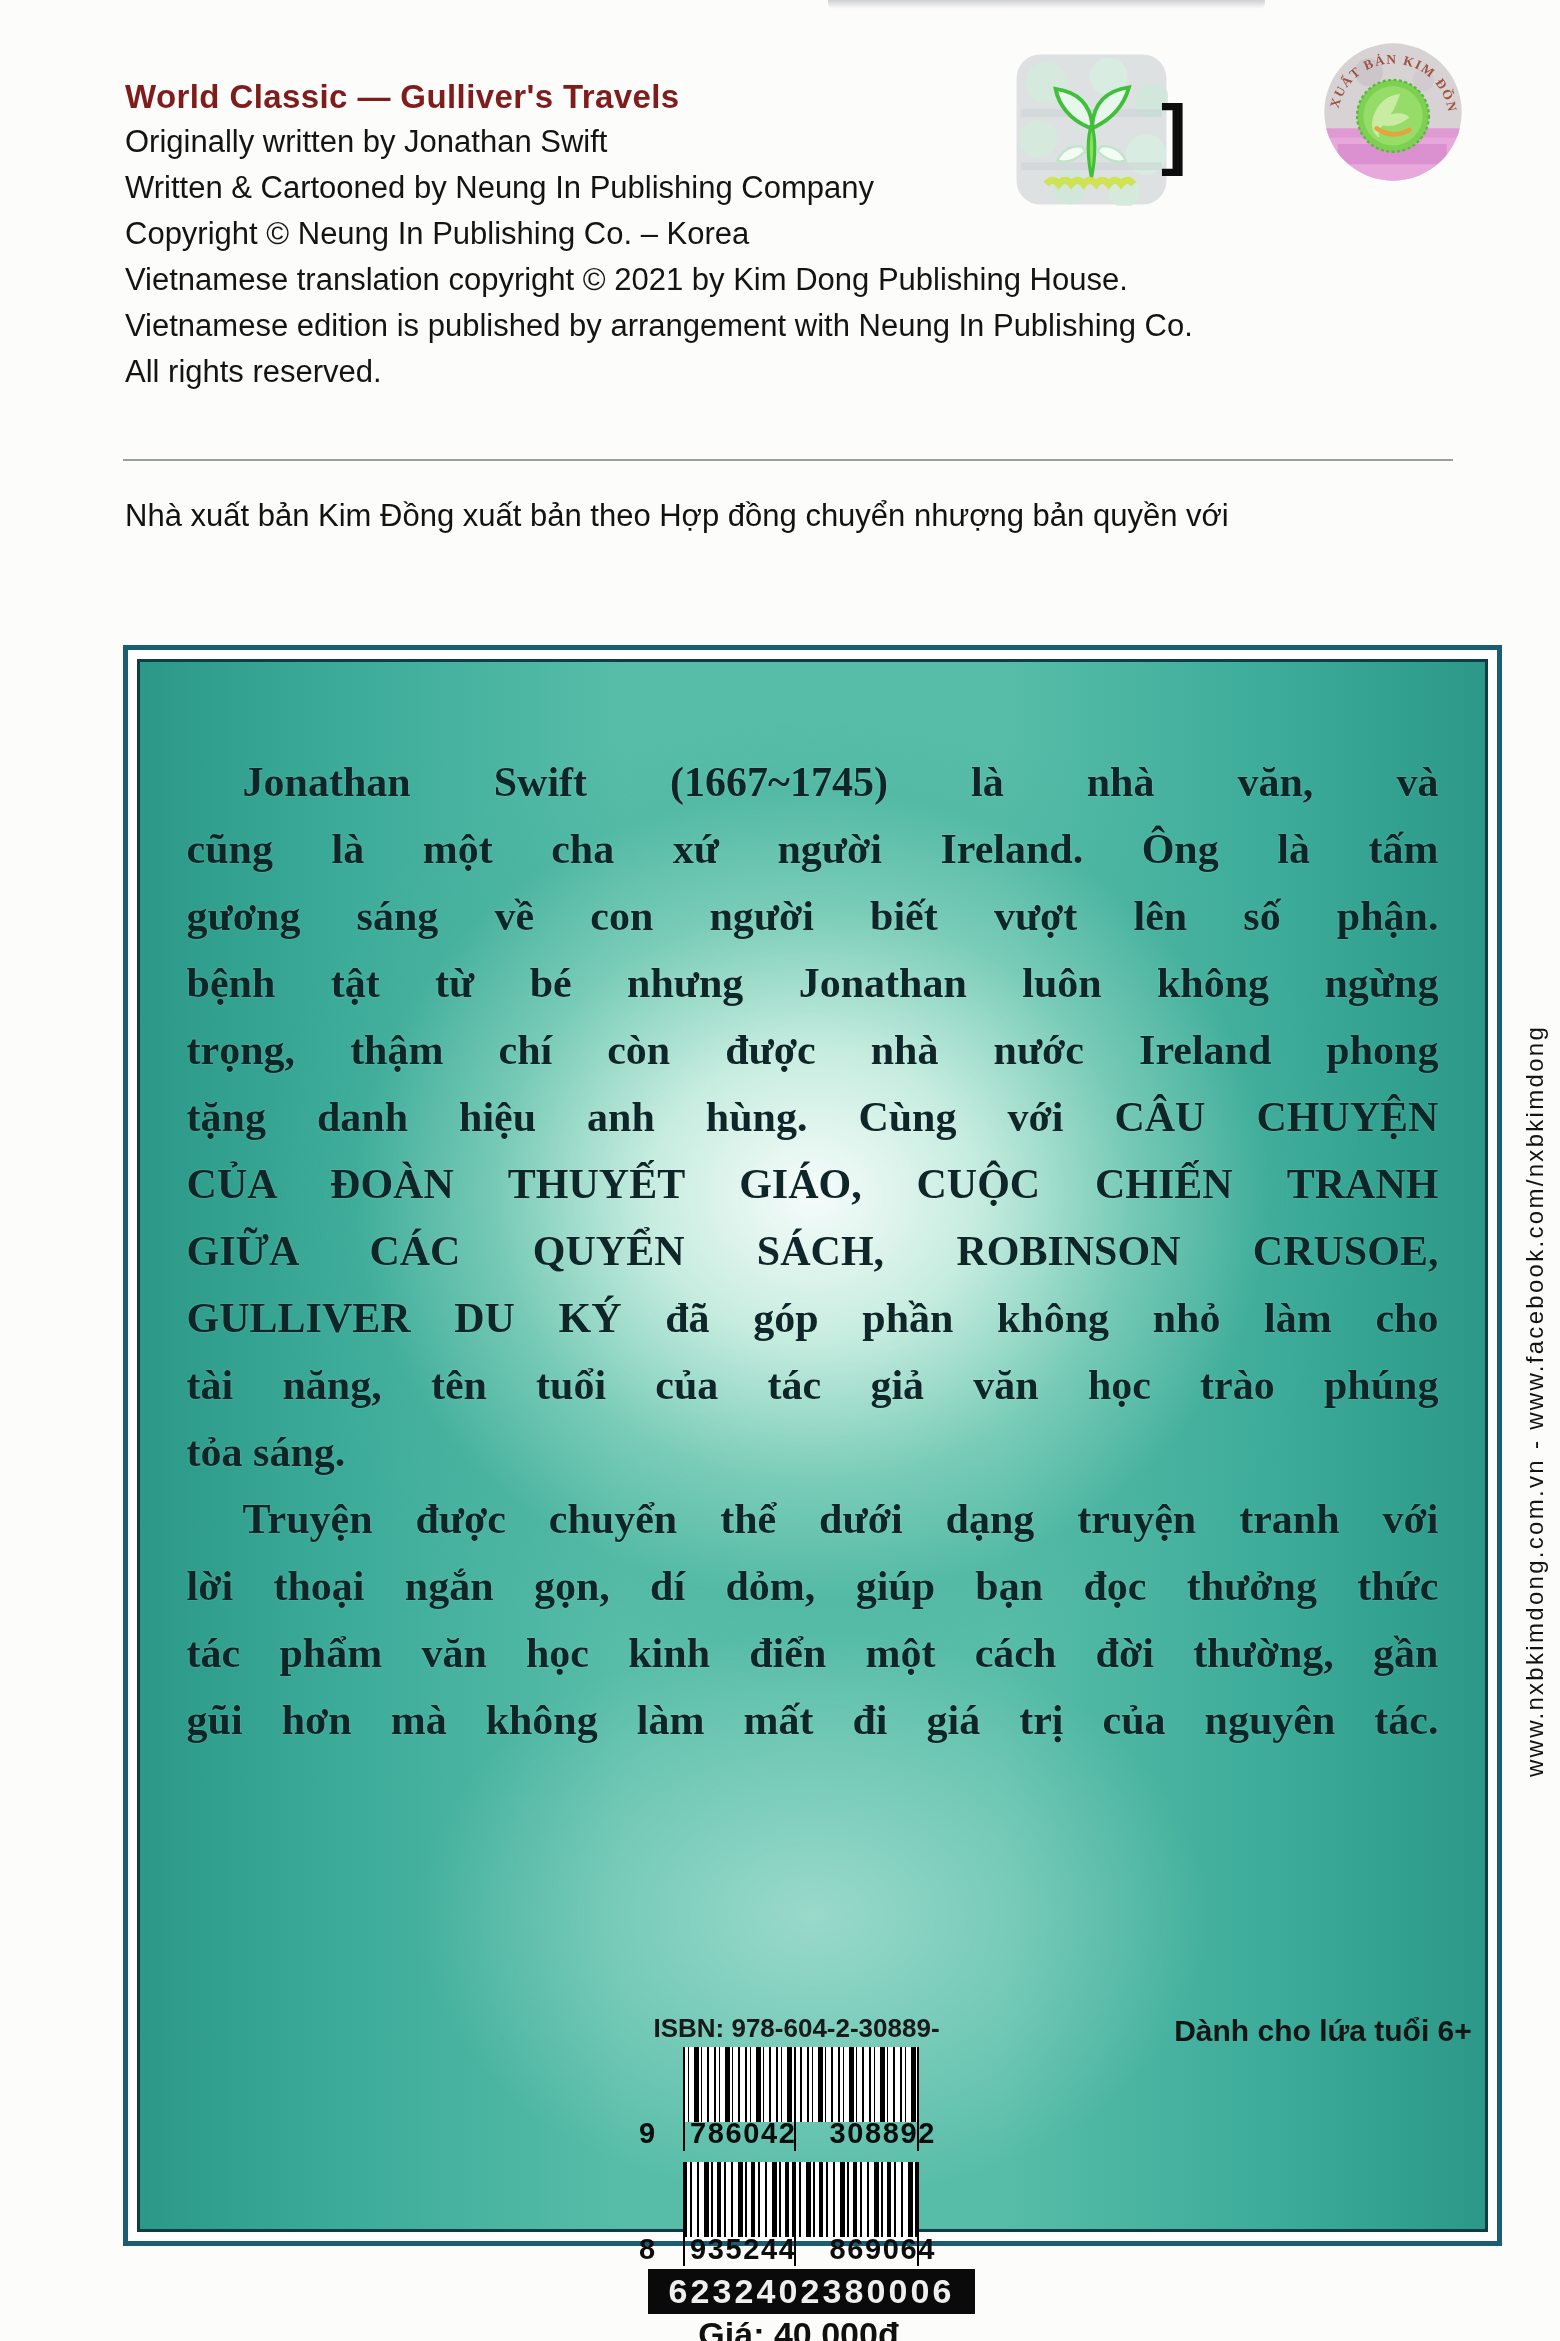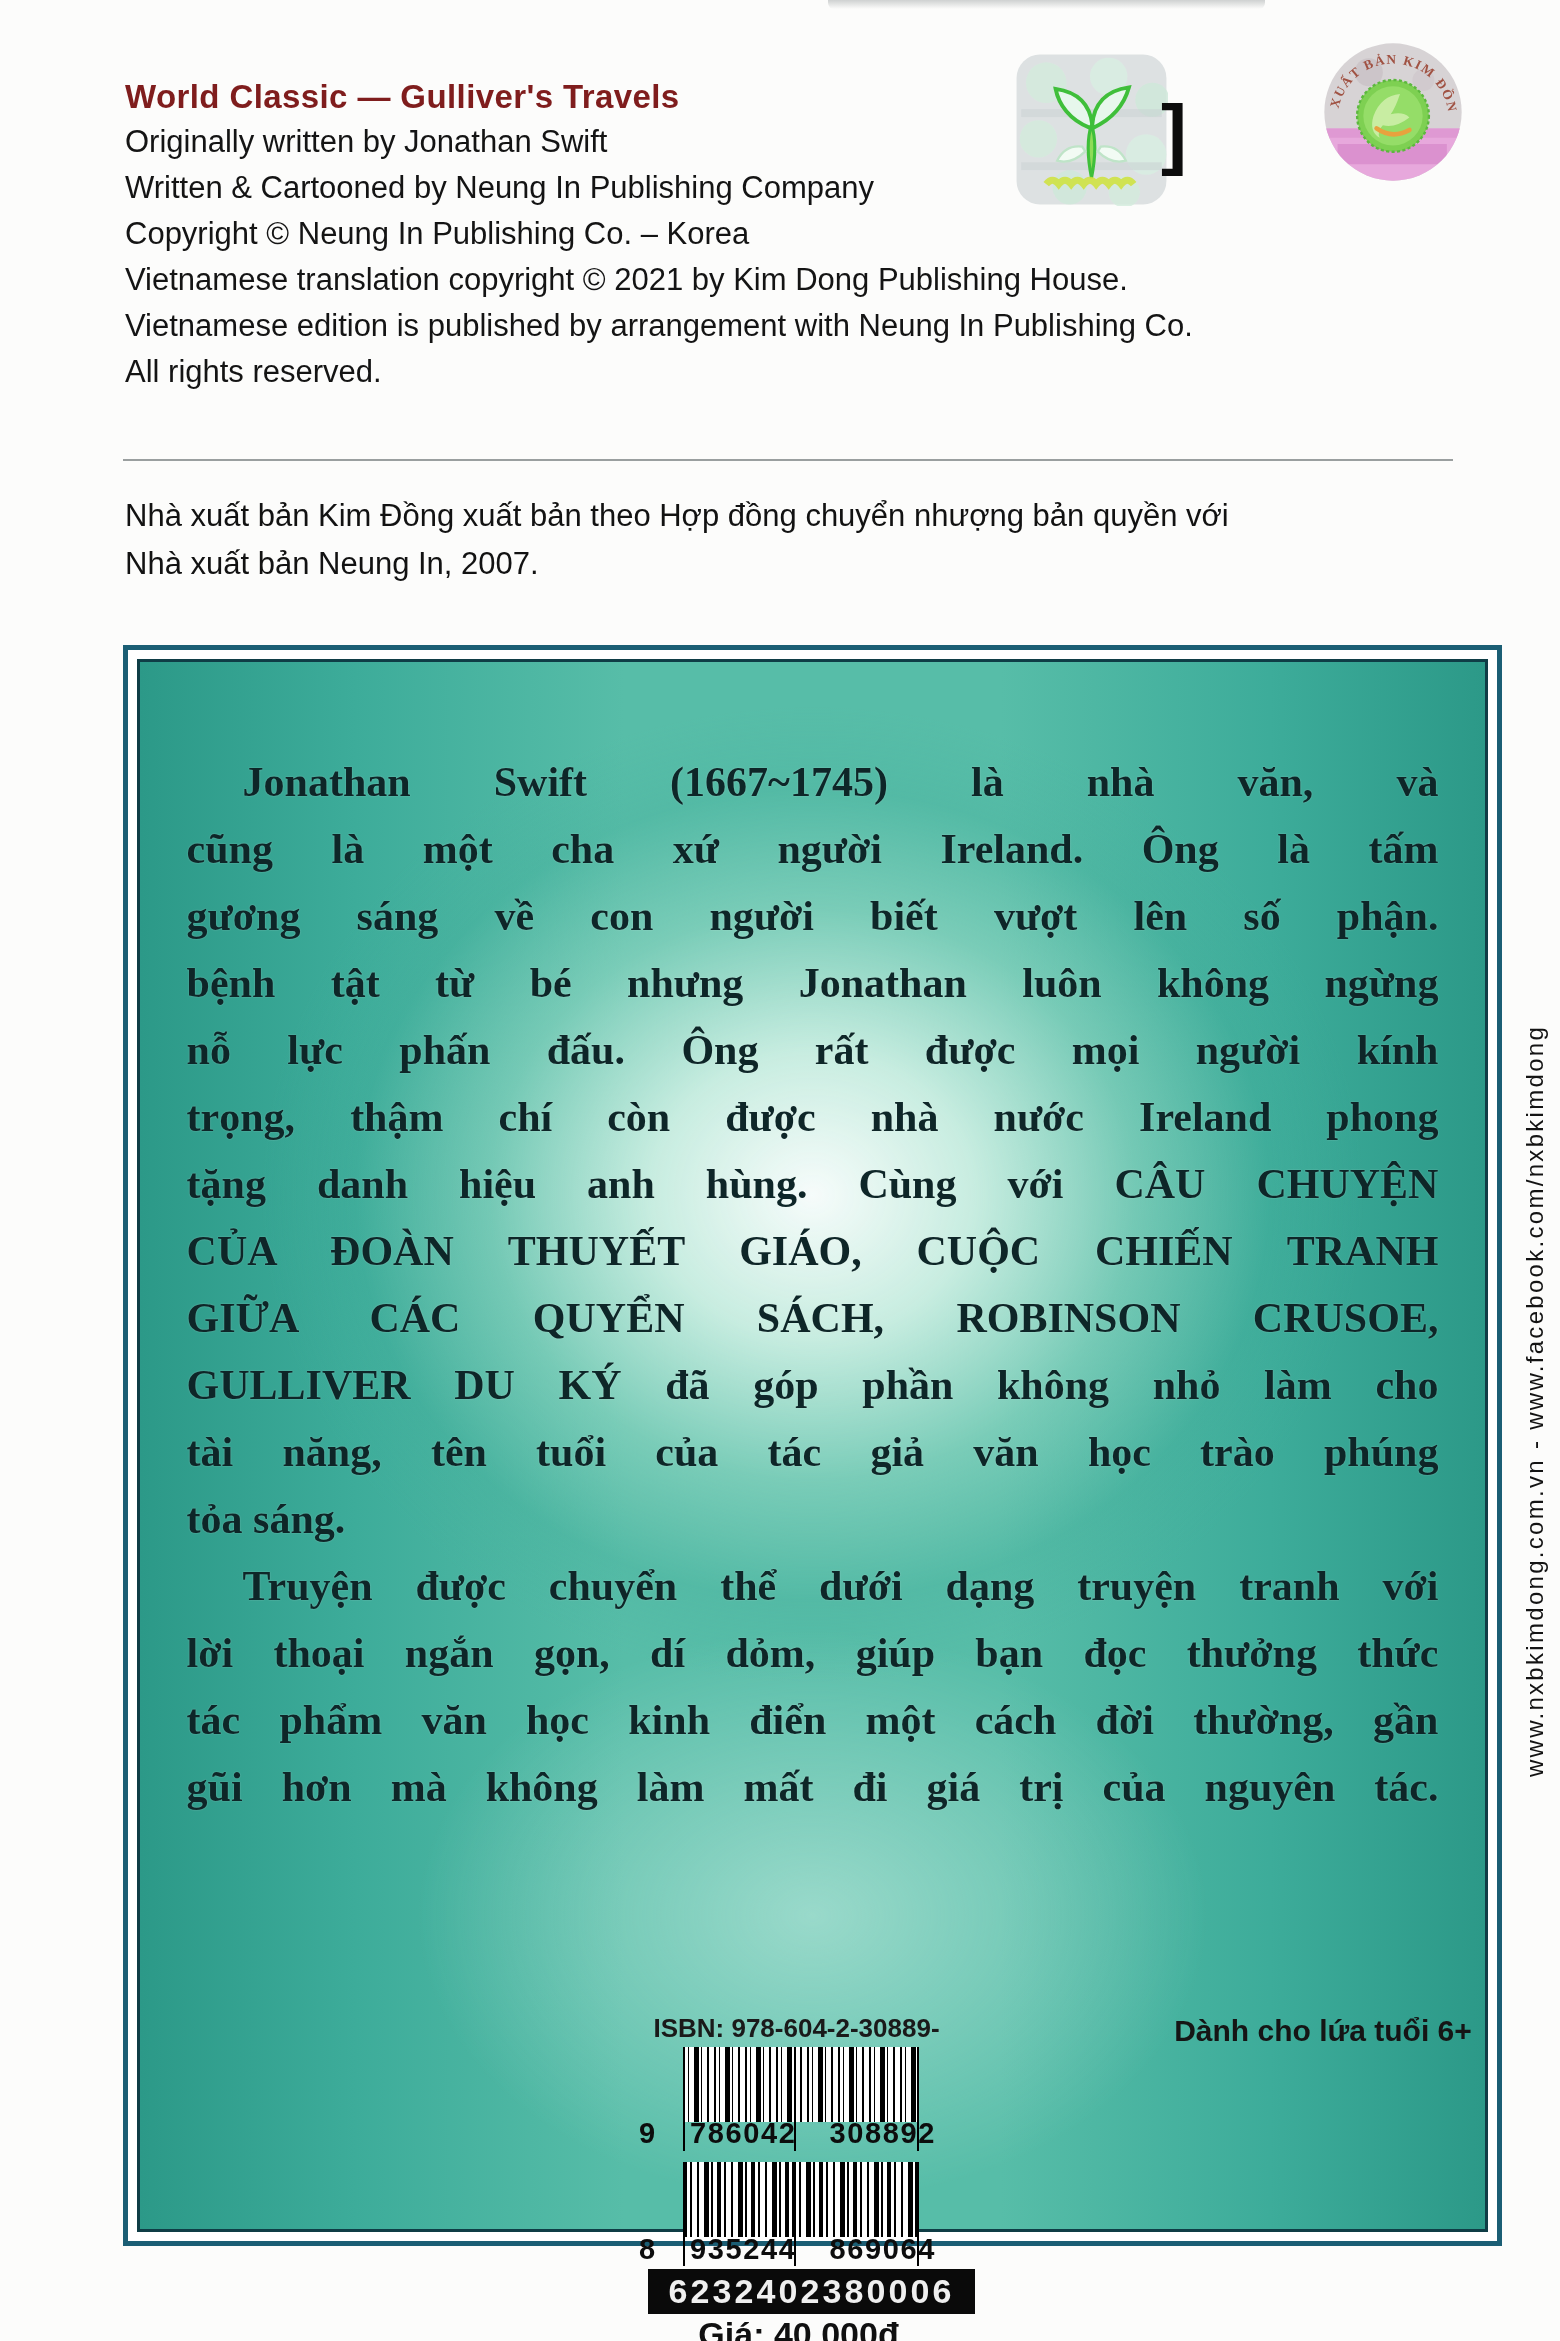--- a/index.html
+++ b/index.html
@@ -156,30 +156,28 @@
       <path d="M70 112 q20 14 42 2" fill="none" stroke="#e8a23e" stroke-width="6" stroke-linecap="round"></path>
       <text font-family="Liberation Serif, serif" font-size="17" font-weight="700" fill="#a05243" letter-spacing="2">
         <textPath href="#arcpath" startOffset="6%">XUẤT BẢN KIM ĐỒNG</textPath>
       </text>
     </svg>
   </div>
 
   <div class="divider"></div>
   <div class="license">
     <div class="line">Nhà xuất bản Kim Đồng xuất bản theo Hợp đồng chuyển nhượng bản quyền với</div>
-    <div class="line">Nhà xuất bản Neung In, 2007.</div>
   </div>
 
   <div class="desc-outer">
     <div class="desc-inner">
       <div class="desc-line indent">Jonathan Swift (1667~1745) là nhà văn, và</div>
       <div class="desc-line">cũng là một cha xứ người Ireland. Ông là tấm</div>
       <div class="desc-line">gương sáng về con người biết vượt lên số phận.</div>
       <div class="desc-line">bệnh tật từ bé nhưng Jonathan luôn không ngừng</div>
-      <div class="desc-line">nỗ lực phấn đấu. Ông rất được mọi người kính</div>
       <div class="desc-line">trọng, thậm chí còn được nhà nước Ireland phong</div>
       <div class="desc-line">tặng danh hiệu anh hùng. Cùng với CÂU CHUYỆN</div>
       <div class="desc-line">CỦA ĐOÀN THUYẾT GIÁO, CUỘC CHIẾN TRANH</div>
       <div class="desc-line">GIỮA CÁC QUYỂN SÁCH, ROBINSON CRUSOE,</div>
       <div class="desc-line">GULLIVER DU KÝ đã góp phần không nhỏ làm cho</div>
       <div class="desc-line">tài năng, tên tuổi của tác giả văn học trào phúng</div>
       <div class="desc-line short">tỏa sáng.</div>
       <div class="desc-line indent">Truyện được chuyển thể dưới dạng truyện tranh với</div>
       <div class="desc-line">lời thoại ngắn gọn, dí dỏm, giúp bạn đọc thưởng thức</div>
       <div class="desc-line">tác phẩm văn học kinh điển một cách đời thường, gần</div>

